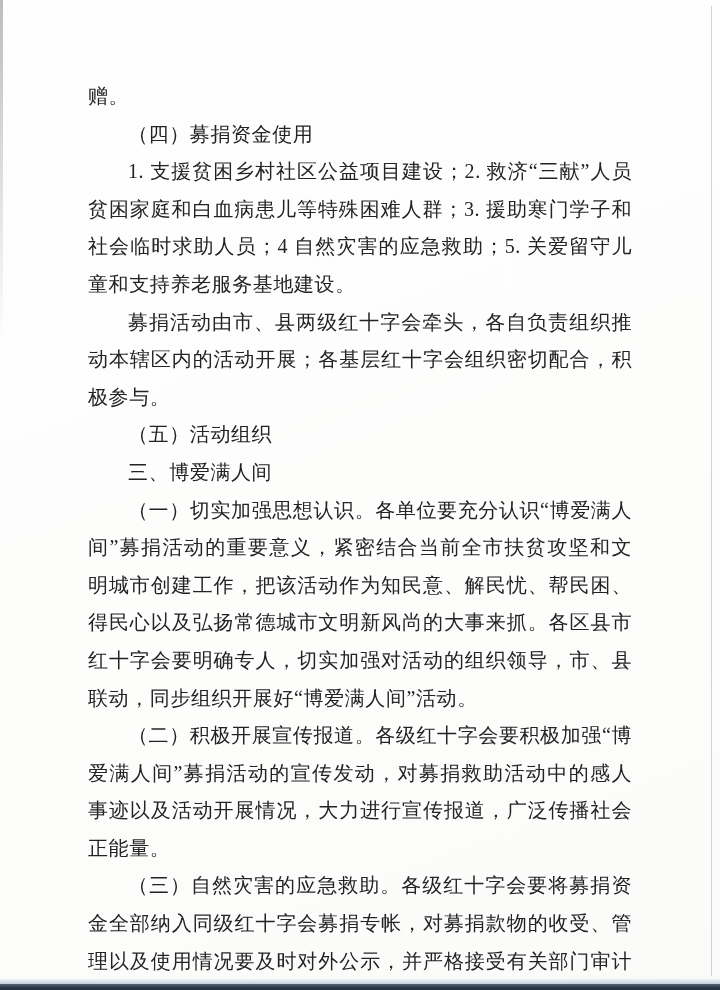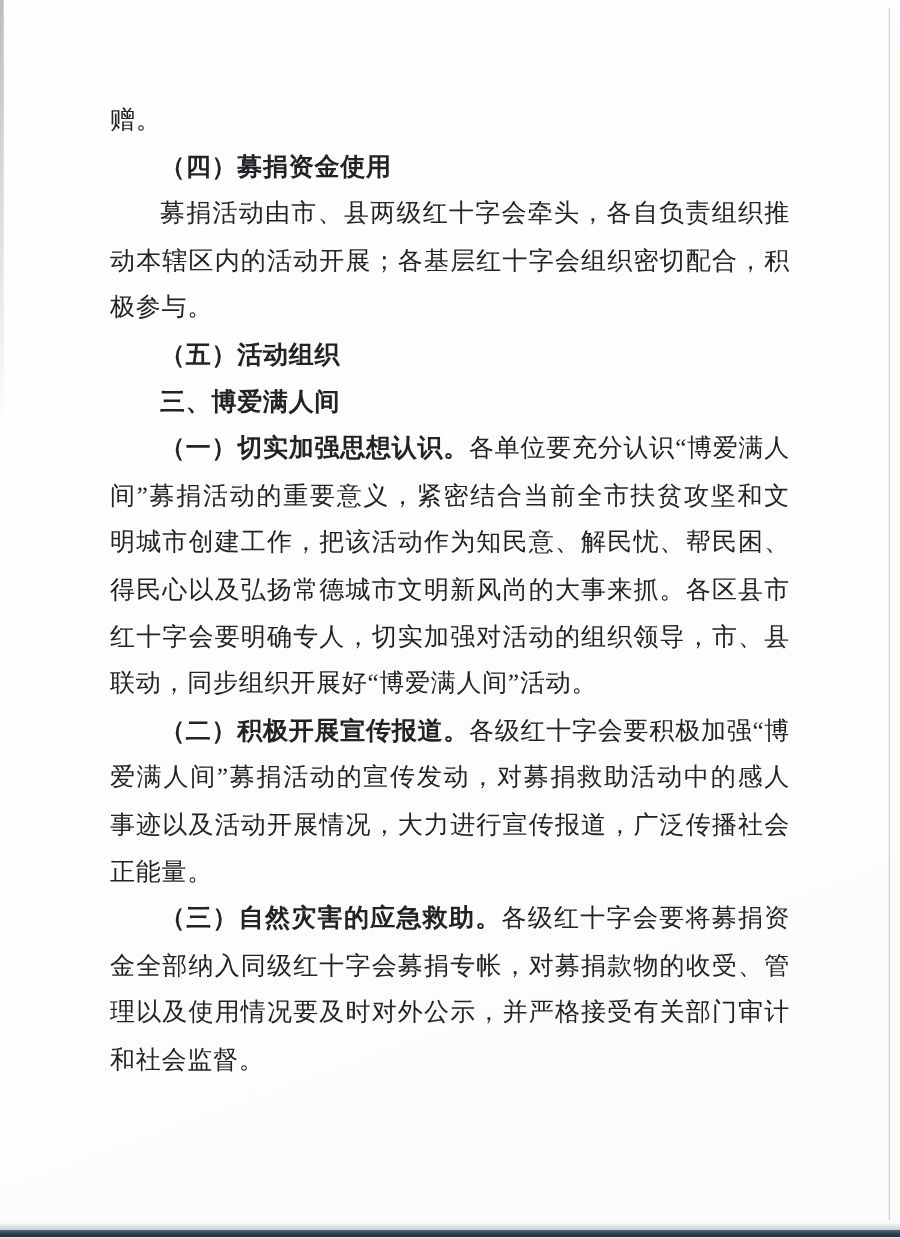--- a/index.html
+++ b/index.html
@@ -41,41 +41,44 @@
     position:absolute;
     left:88px; top:78px; width:544px;
     font-size:20px;
     line-height:37.6px;
     letter-spacing:0.6px;
     color:#232327;
     text-align:justify;
   }
   .para { text-align:justify; }
   .para.indent { text-indent:2em; }
-  .para.bold { font-weight:bold; }
-  .para .lead { font-weight:bold; }
+  .para.bold { font-weight:normal; }
+  .para .lead { font-weight:normal; }
 </style>
 </head>
 <body>
 
 <div class="page">
 
   <div class="left-scan-shadow"></div>
   <div class="right-scan-line"></div>
 
   <div class="text-block">
 
     <p class="para">
       <span>赠。</span>
     </p>
 
     <p class="para indent bold">
       <span>（四）募捐资金使用</span>
     </p>
 
+    <p class="para indent">
+      <span>1. 支援贫困乡村社区公益项目建设；2. 救济“三献”人员贫困家庭和白血病患儿等特殊困难人群；3. 援助寒门学子和社会临时求助人员；4 自然灾害的应急救助；5. 关爱留守儿童和支持养老服务基地建设。</span>
+    </p>
 
     <p class="para indent">
       <span>募捐活动由市、县两级红十字会牵头，各自负责组织推动本辖区内的活动开展；各基层红十字会组织密切配合，积极参与。</span>
     </p>
 
     <p class="para indent bold">
       <span>（五）活动组织</span>
     </p>
 
     <p class="para indent bold">

